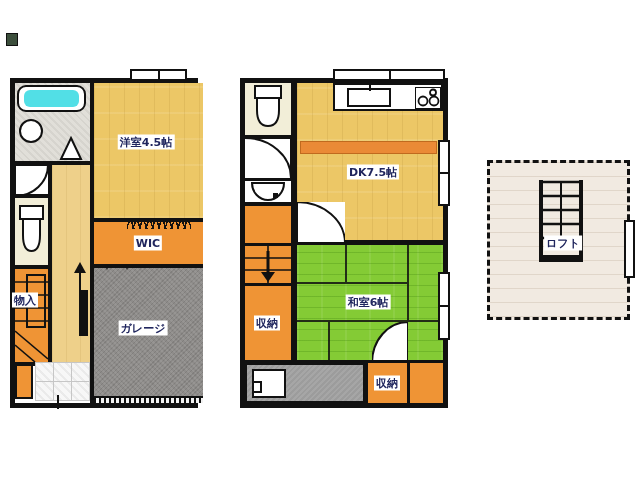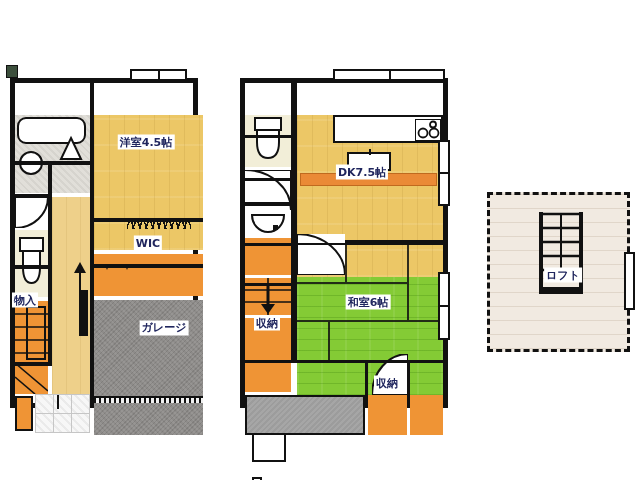--- a/index.html
+++ b/index.html
@@ -1,18 +1,18 @@
 <!DOCTYPE html>
 <html><head>
 <meta charset="utf-8">
 <style>
   html,body{margin:0;padding:0;}
   body{width:640px;height:480px;background:#ffffff;position:relative;overflow:hidden;
        font-family:"DejaVu Sans",sans-serif;}
-  .abs{position:absolute;margin-top:32px;}
+  .abs{position:absolute;}
   .wall{position:absolute;background:#111;}
   .plan{position:absolute;border:5px solid #111;box-sizing:border-box;background:#fff;}
   .wood{background:#ecc766;
         background-image:repeating-linear-gradient(90deg,rgba(140,100,20,.12) 0 1px,transparent 1px 15px),
                          repeating-linear-gradient(0deg,rgba(255,255,255,.10) 0 2px,transparent 2px 26px);}
   .wood2{background:#eed08a;
         background-image:repeating-linear-gradient(90deg,rgba(140,100,20,.10) 0 1px,transparent 1px 14px);}
   .orange{background:#ef9435;}
   .cream{background:#f2eed8;}
   .grayfloor{background:#e1dfd9;background-image:repeating-linear-gradient(45deg,rgba(0,0,0,.05) 0 2px,transparent 2px 5px);}
@@ -119,21 +119,21 @@
   <div class="wall" style="left:79px;top:181px;width:109px;height:4px;"></div>
 
   <div class="abs garage" style="left:79px;top:185px;width:109px;height:135px;"></div>
   <div class="fixture" style="left:88px;top:182px;width:28px;height:6px;">
     <svg width="28" height="6">
         <polygon points="2,0 6,0 4,5" fill="#111"></polygon>
         <polygon points="22,0 26,0 24,5" fill="#111"></polygon>
     <line x1="4" y1="1" x2="24" y2="1" stroke="#111" stroke-width="1.5"></line>
       </svg>
   </div>
-  <div class="rlabel" style="left:149px;top:245px;font-family:Liberation Mono, monospace;">ガレージ</div>
+  <div class="rlabel" style="left:128px;top:245px;">ガレージ</div>
   <div class="shutter" style="left:79px;top:313px;width:109px;height:7px;z-index:6;"></div>
 
   <div class="rlabel" style="left:10px;top:217px;">物入</div>
 </div>
 
 <div class="plan" style="left:240px;top:78px;width:208px;height:330px;">
 
   <div class="abs cream" style="left:0;top:0;width:46px;height:52px;">
     <svg width="46" height="52" viewBox="0 0 46 52">
       <rect x="10" y="3" width="26" height="12" fill="#fff" stroke="#111" stroke-width="2"></rect>
@@ -181,21 +181,21 @@
         <circle cx="8" cy="14" r="4.5" fill="none" stroke="#111" stroke-width="1.8"></circle>
         <circle cx="19" cy="14" r="4.5" fill="none" stroke="#111" stroke-width="1.8"></circle>
         <circle cx="18" cy="5.5" r="3" fill="none" stroke="#111" stroke-width="1.8"></circle>
       </svg>
     </div>
   </div>
   <div class="window" style="left:88px;top:-14px;width:112px;height:12px;">
     <div class="tickv" style="left:54px;top:0;height:8px;"></div>
   </div>
   <div class="abs" style="left:55px;top:58px;width:137px;height:13px;background:#ea8a36;border:1px solid #c06a1e;box-sizing:border-box;"></div>
-  <div class="rlabel" style="left:117px;top:89px;">DK7.5帖</div>
+  <div class="rlabel" style="left:128px;top:89px;">DK7.5帖</div>
   <div class="window" style="left:193px;top:57px;width:12px;height:66px;">
     <div class="tickh" style="left:0;top:30px;width:8px;"></div>
   </div>
 
   <div class="abs" style="left:52px;top:119px;width:48px;height:41px;background:#fff;">
     <svg width="48" height="41" viewBox="0 0 48 41" preserveAspectRatio="none">
       <path d="M0,0 A48,41 0 0 1 48,41 L0,41 Z" fill="#fff" stroke="#111" stroke-width="2"></path>
     </svg>
   </div>
   <div class="wall" style="left:100px;top:157px;width:98px;height:5px;"></div>

